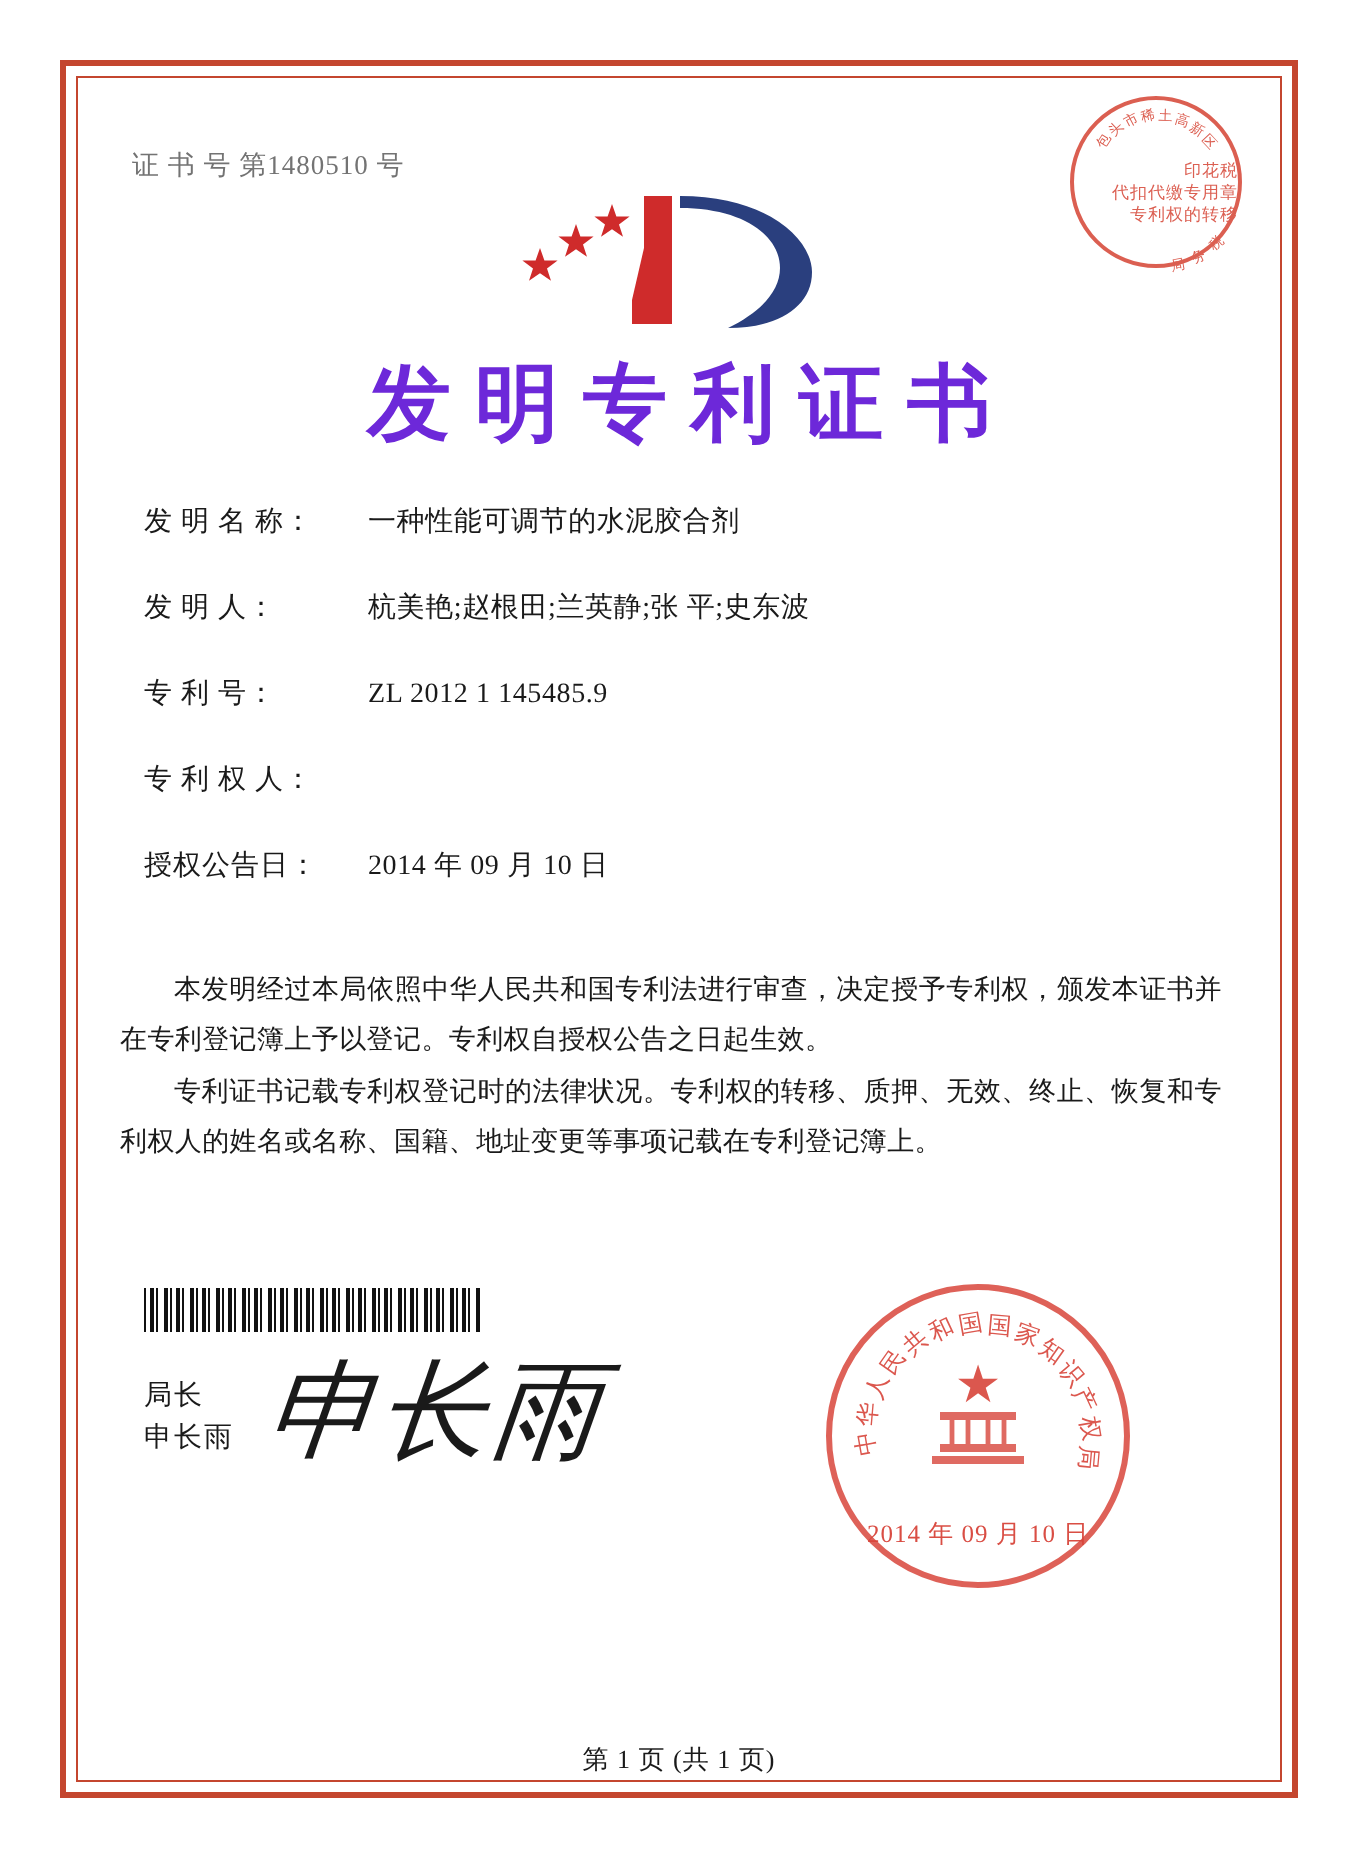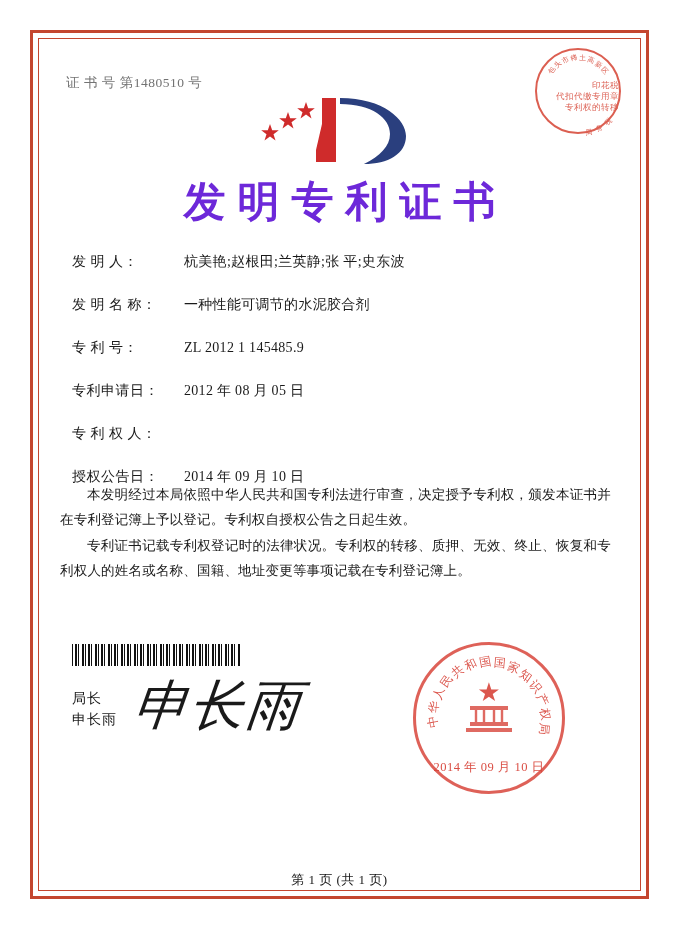--- a/index.html
+++ b/index.html
@@ -320,34 +320,30 @@
         <polygon points="56,72 62,72 62,34 56,60" fill="#cf2b2b"></polygon>
 
         <path d="M80,8 C124,8 146,30 146,46 C146,64 128,74 104,74 C120,66 130,56 130,44 C130,28 112,14 80,14 Z" fill="#2a3f7e"></path>
       </svg>
     </div>
 
     <div class="main-title">发明专利证书</div>
 
     <div class="fields">
       <div class="field-row">
+        <div class="field-label">发 明 名 称：</div>
+        <div class="field-value">一种性能可调节的水泥胶合剂</div>
+      </div>
+      <div class="field-row">
         <div class="field-label">发 明 人：</div>
         <div class="field-value">杭美艳;赵根田;兰英静;张 平;史东波</div>
-      </div>
-      <div class="field-row">
-        <div class="field-label">发 明 名 称：</div>
-        <div class="field-value">一种性能可调节的水泥胶合剂</div>
       </div>
       <div class="field-row">
         <div class="field-label">专 利 号：</div>
         <div class="field-value">ZL 2012 1 145485.9</div>
-      </div>
-      <div class="field-row">
-        <div class="field-label">专利申请日：</div>
-        <div class="field-value">2012 年 08 月 05 日</div>
       </div>
       <div class="field-row">
         <div class="field-label">专 利 权 人：</div>
       </div>
       <div class="field-row">
         <div class="field-label">授权公告日：</div>
         <div class="field-value">2014 年 09 月 10 日</div>
       </div>
     </div>
 

